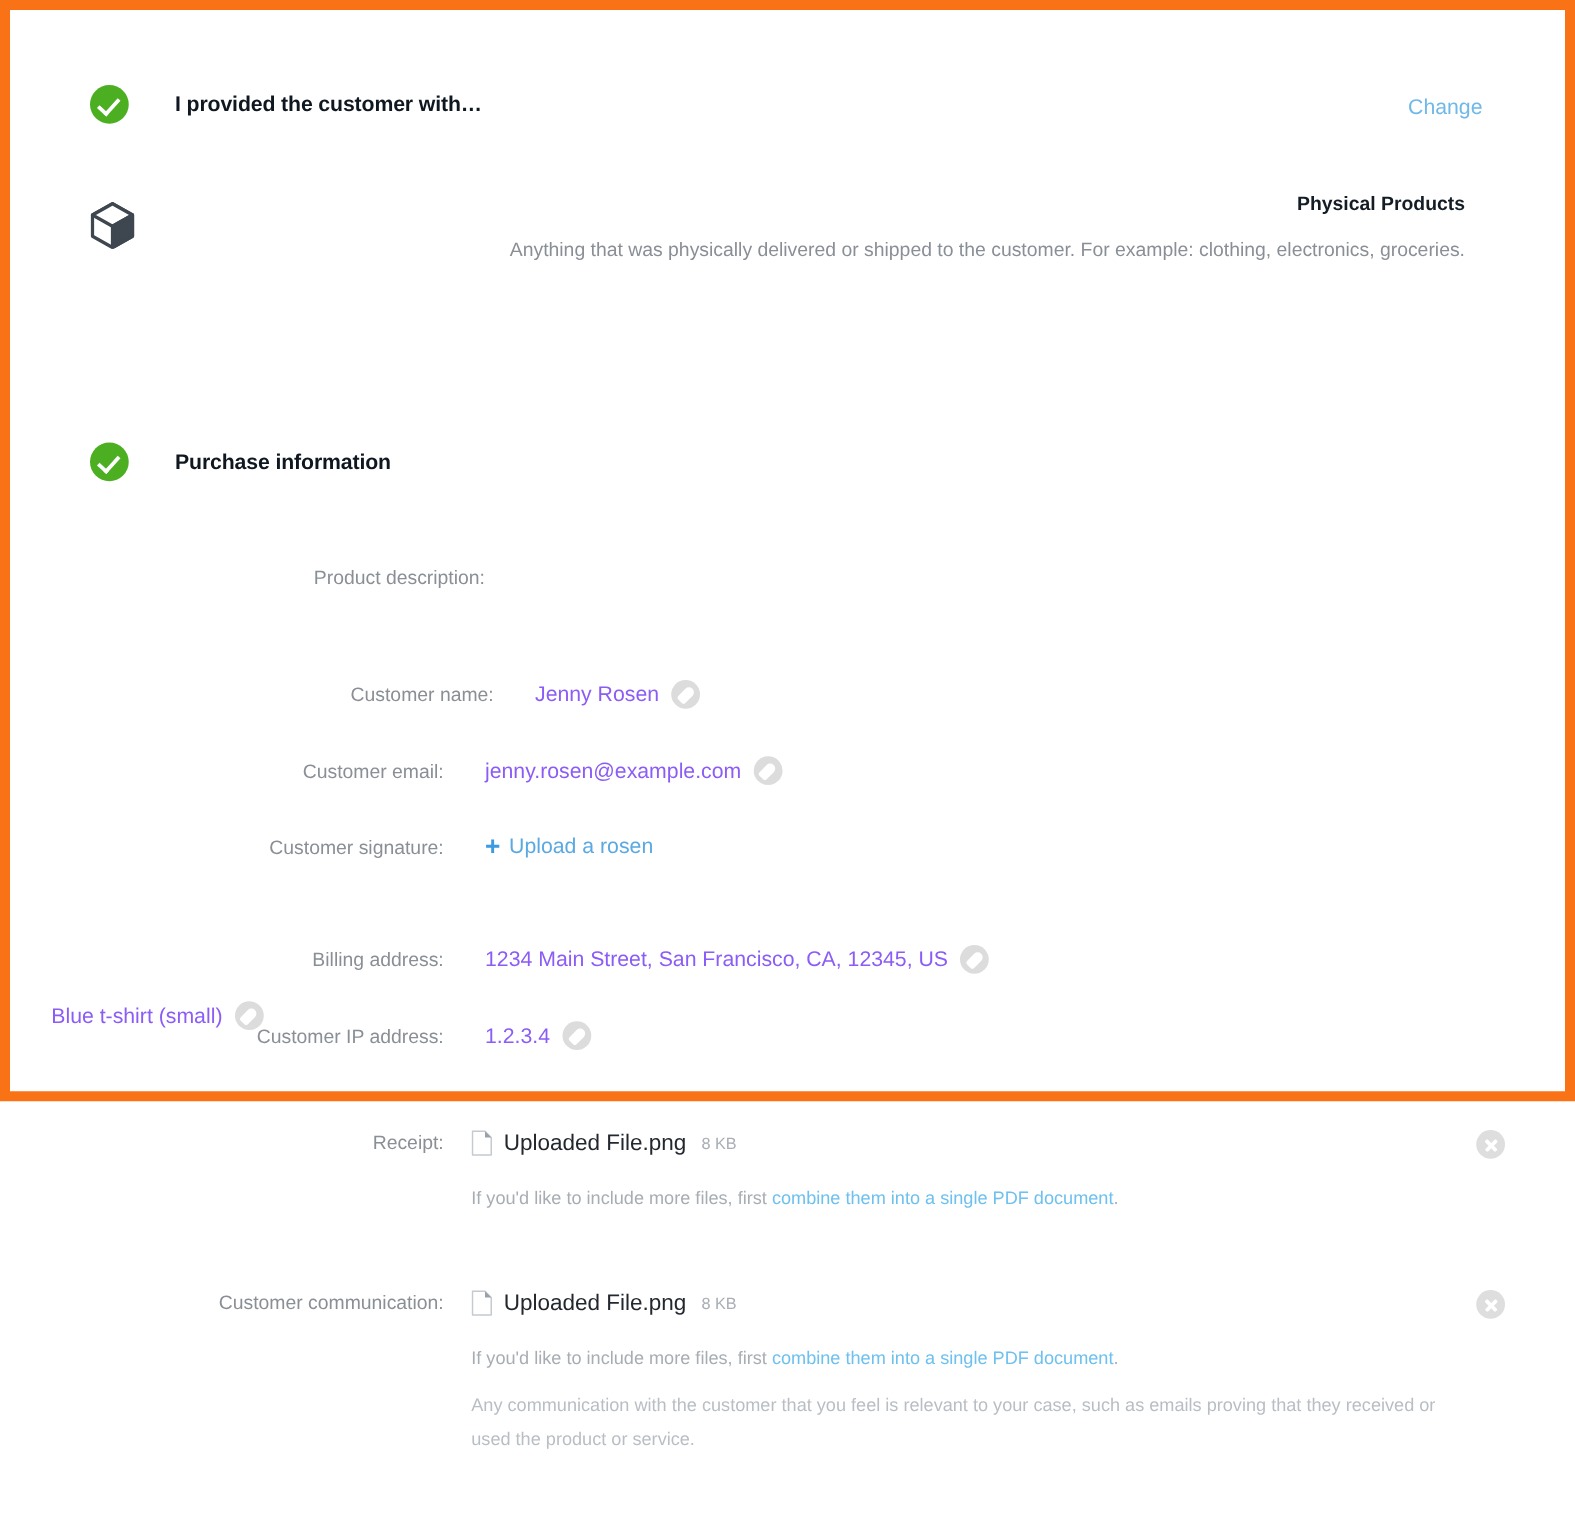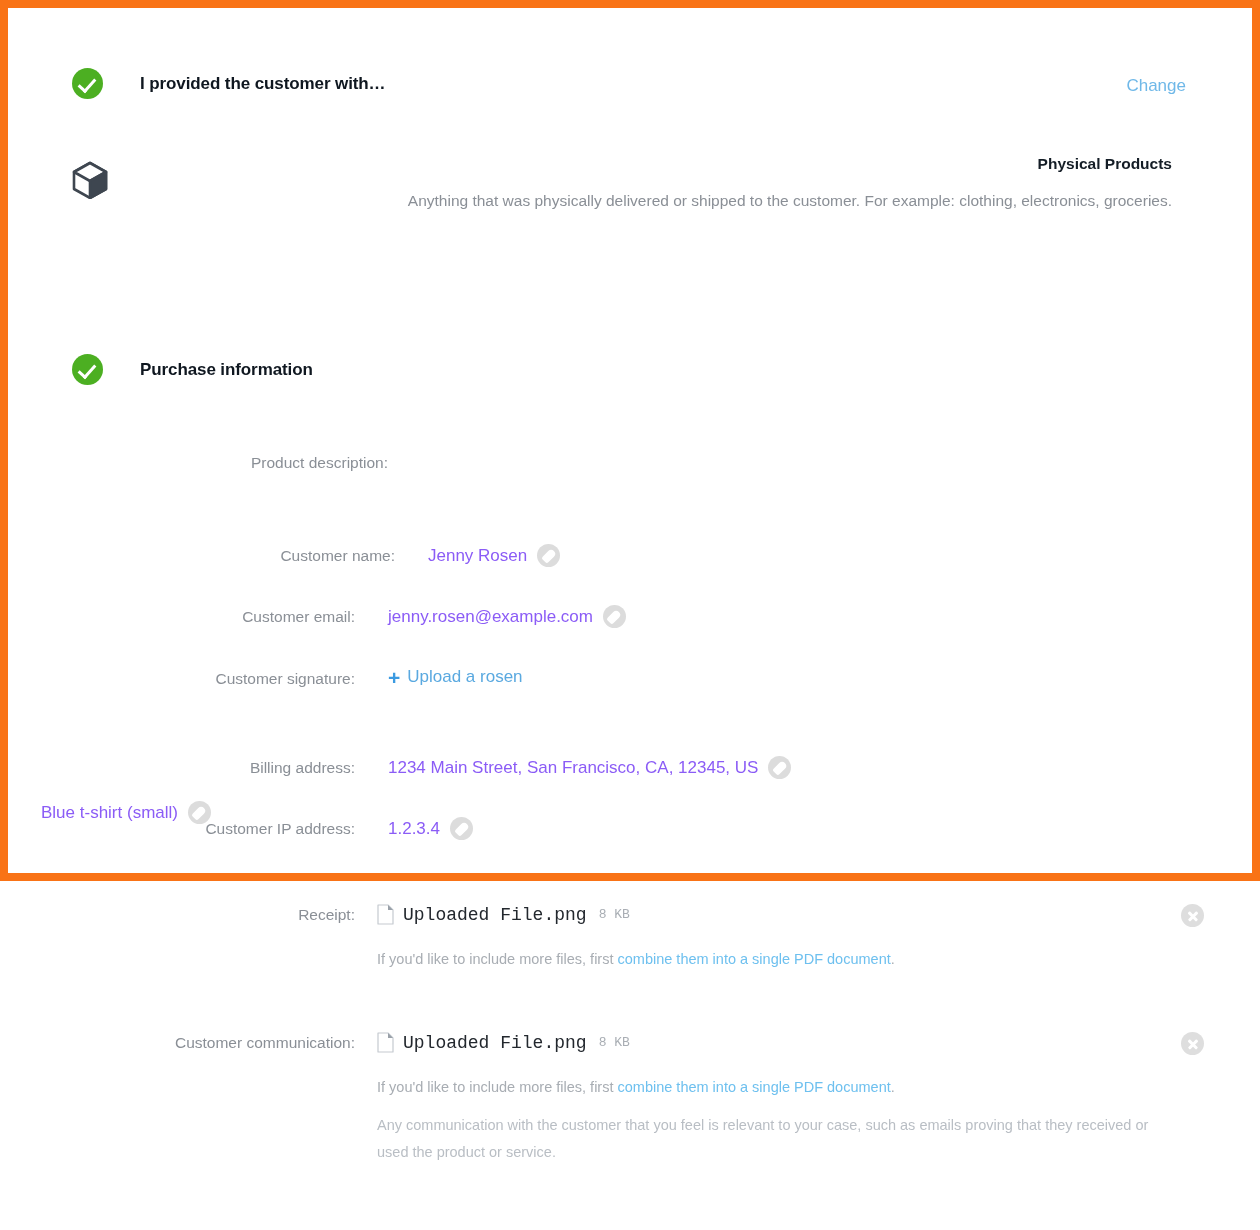--- a/index.html
+++ b/index.html
@@ -188,21 +188,20 @@
     width: 347px;
     text-align: right;
     font-size: 15.5px;
     color: #8a8f96;
     flex: 0 0 347px;
   }
   .file-entry {
     margin-left: 22px;
     display: flex;
     align-items: center;
-    font-family: Liberation Mono, monospace;
   }
   .doc-icon {
     width: 17px;
     height: 21px;
     flex: 0 0 auto;
     margin-right: 9px;
   }
   .file-name {
     font-size: 18px;
     color: #23282e;

